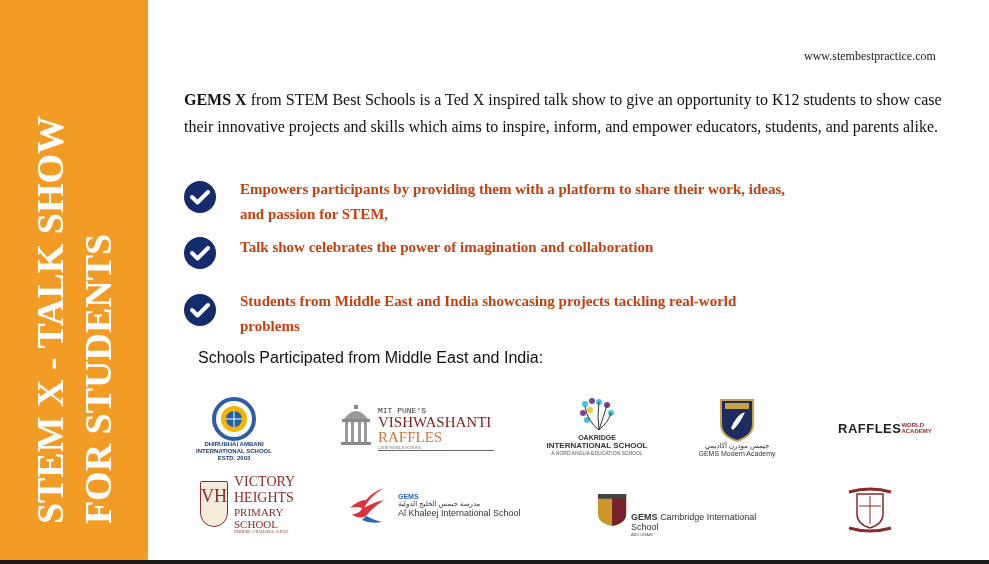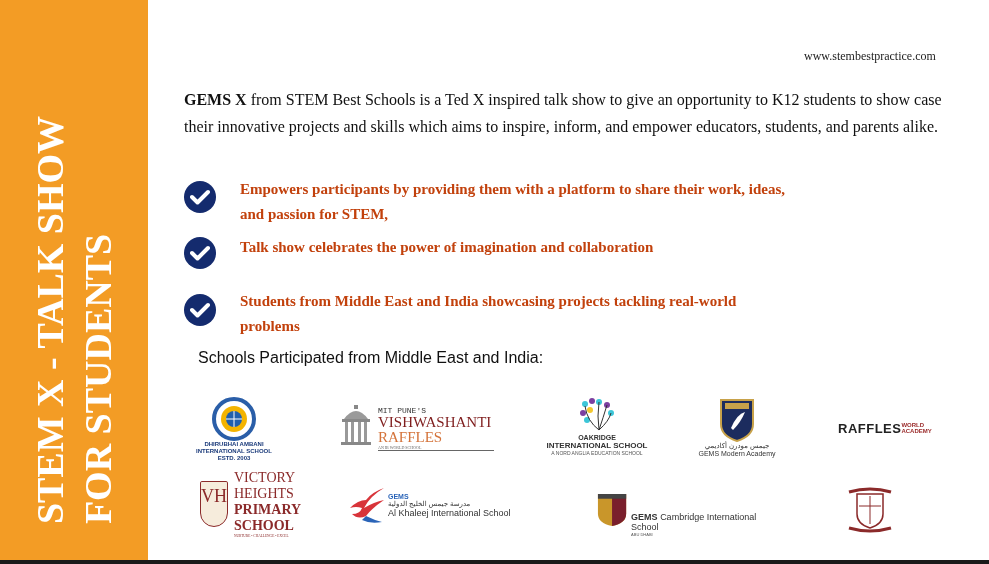--- a/index.html
+++ b/index.html
@@ -136,31 +136,31 @@
     <rect x="1" y="15" width="14" height="14" fill="#8b1a1a"></rect>
   </svg>
   <div style="font-size:13px;font-weight:bold;color:#222;letter-spacing:0.5px;">RAFFLES</div>
   <div style="font-size:6px;font-weight:bold;color:#9a2a2a;">WORLD ACADEMY</div>
 </div>
 
 <div class="logo" style="left:200px;top:480px;width:110px;height:48px;">
   <div style="width:30px;height:46px;border:1px solid #8b2a2a;border-radius:2px 2px 15px 15px;display:flex;align-items:flex-start;justify-content:center;font-family:'Liberation Serif',serif;font-size:18px;color:#8b2a2a;padding-top:4px;background:#f6ecdc;">VH</div>
   <div style="margin-left:6px;font-family:'Liberation Serif',serif;color:#8b2a2a;">
     <div style="font-size:14px;">VICTORY HEIGHTS</div>
-    <div style="font-size:14px;font-weight:bold;">PRIMARY SCHOOL</div>
+    <div style="font-size:11px;">PRIMARY SCHOOL</div>
     <div style="font-size:3.5px;">NURTURE • CHALLENGE • EXCEL</div>
   </div>
 </div>
 
 <div class="logo" style="left:350px;top:484px;width:174px;height:42px;">
   <svg width="36" height="38" viewBox="0 0 36 38">
     <path d="M34 2 Q20 10 14 22 Q24 16 34 14 Q22 22 16 30 Q8 34 2 28 Q10 28 12 22 Q6 20 0 22 Q8 14 16 14 Q22 6 34 2 Z" fill="#d8343a"></path>
     <path d="M16 30 Q24 34 32 36 Q20 38 12 34 Z" fill="#2a64b8"></path>
   </svg>
-  <div style="margin-left:2px;">
+  <div style="margin-left:12px;">
     <div style="font-size:7px;font-weight:bold;color:#2a64b8;">GEMS</div>
     <div style="font-size:7px;color:#333;">مدرسة جيمس الخليج الدولية</div>
     <div style="font-size:9px;color:#333;">Al Khaleej International School</div>
   </div>
 </div>
 
 <div class="logo" style="left:597px;top:490px;width:180px;height:40px;">
   <svg width="32" height="36" viewBox="0 0 32 36">
     <path d="M1 1 H31 V22 Q31 32 16 35 Q1 32 1 22 Z" fill="#c9962a"></path>
     <path d="M16 1 H31 V22 Q31 32 16 35 Z" fill="#7a1f2c"></path>

